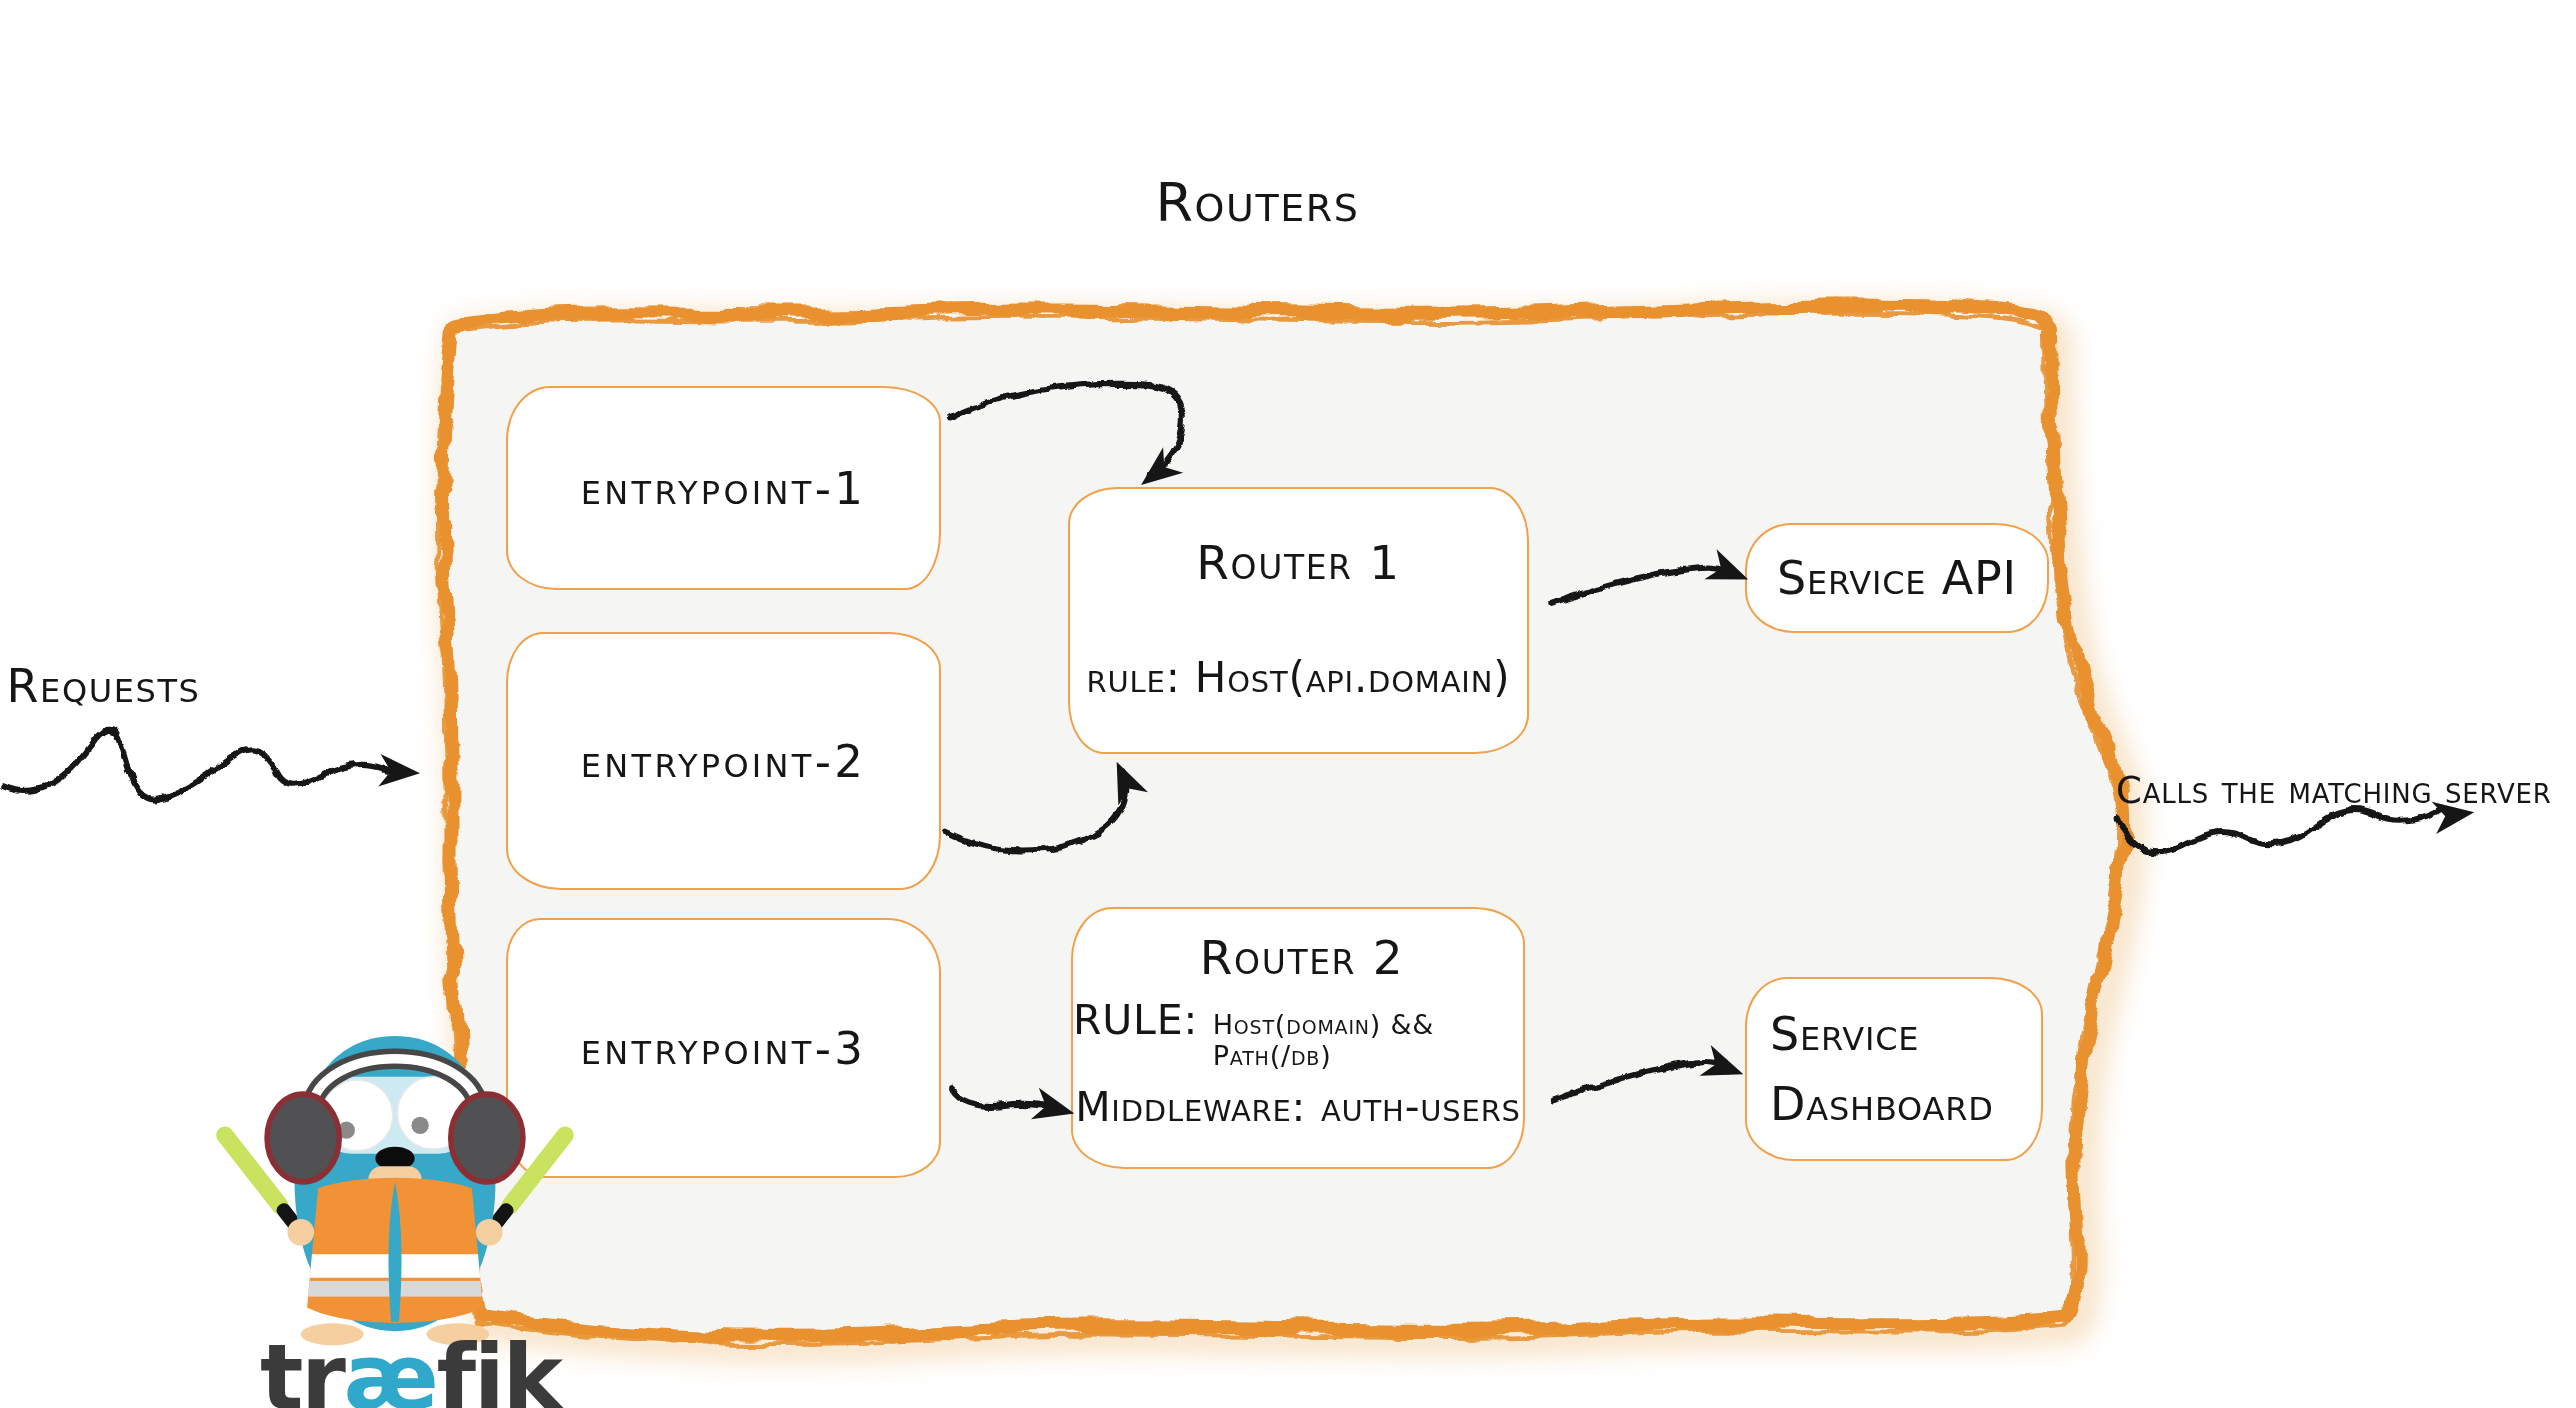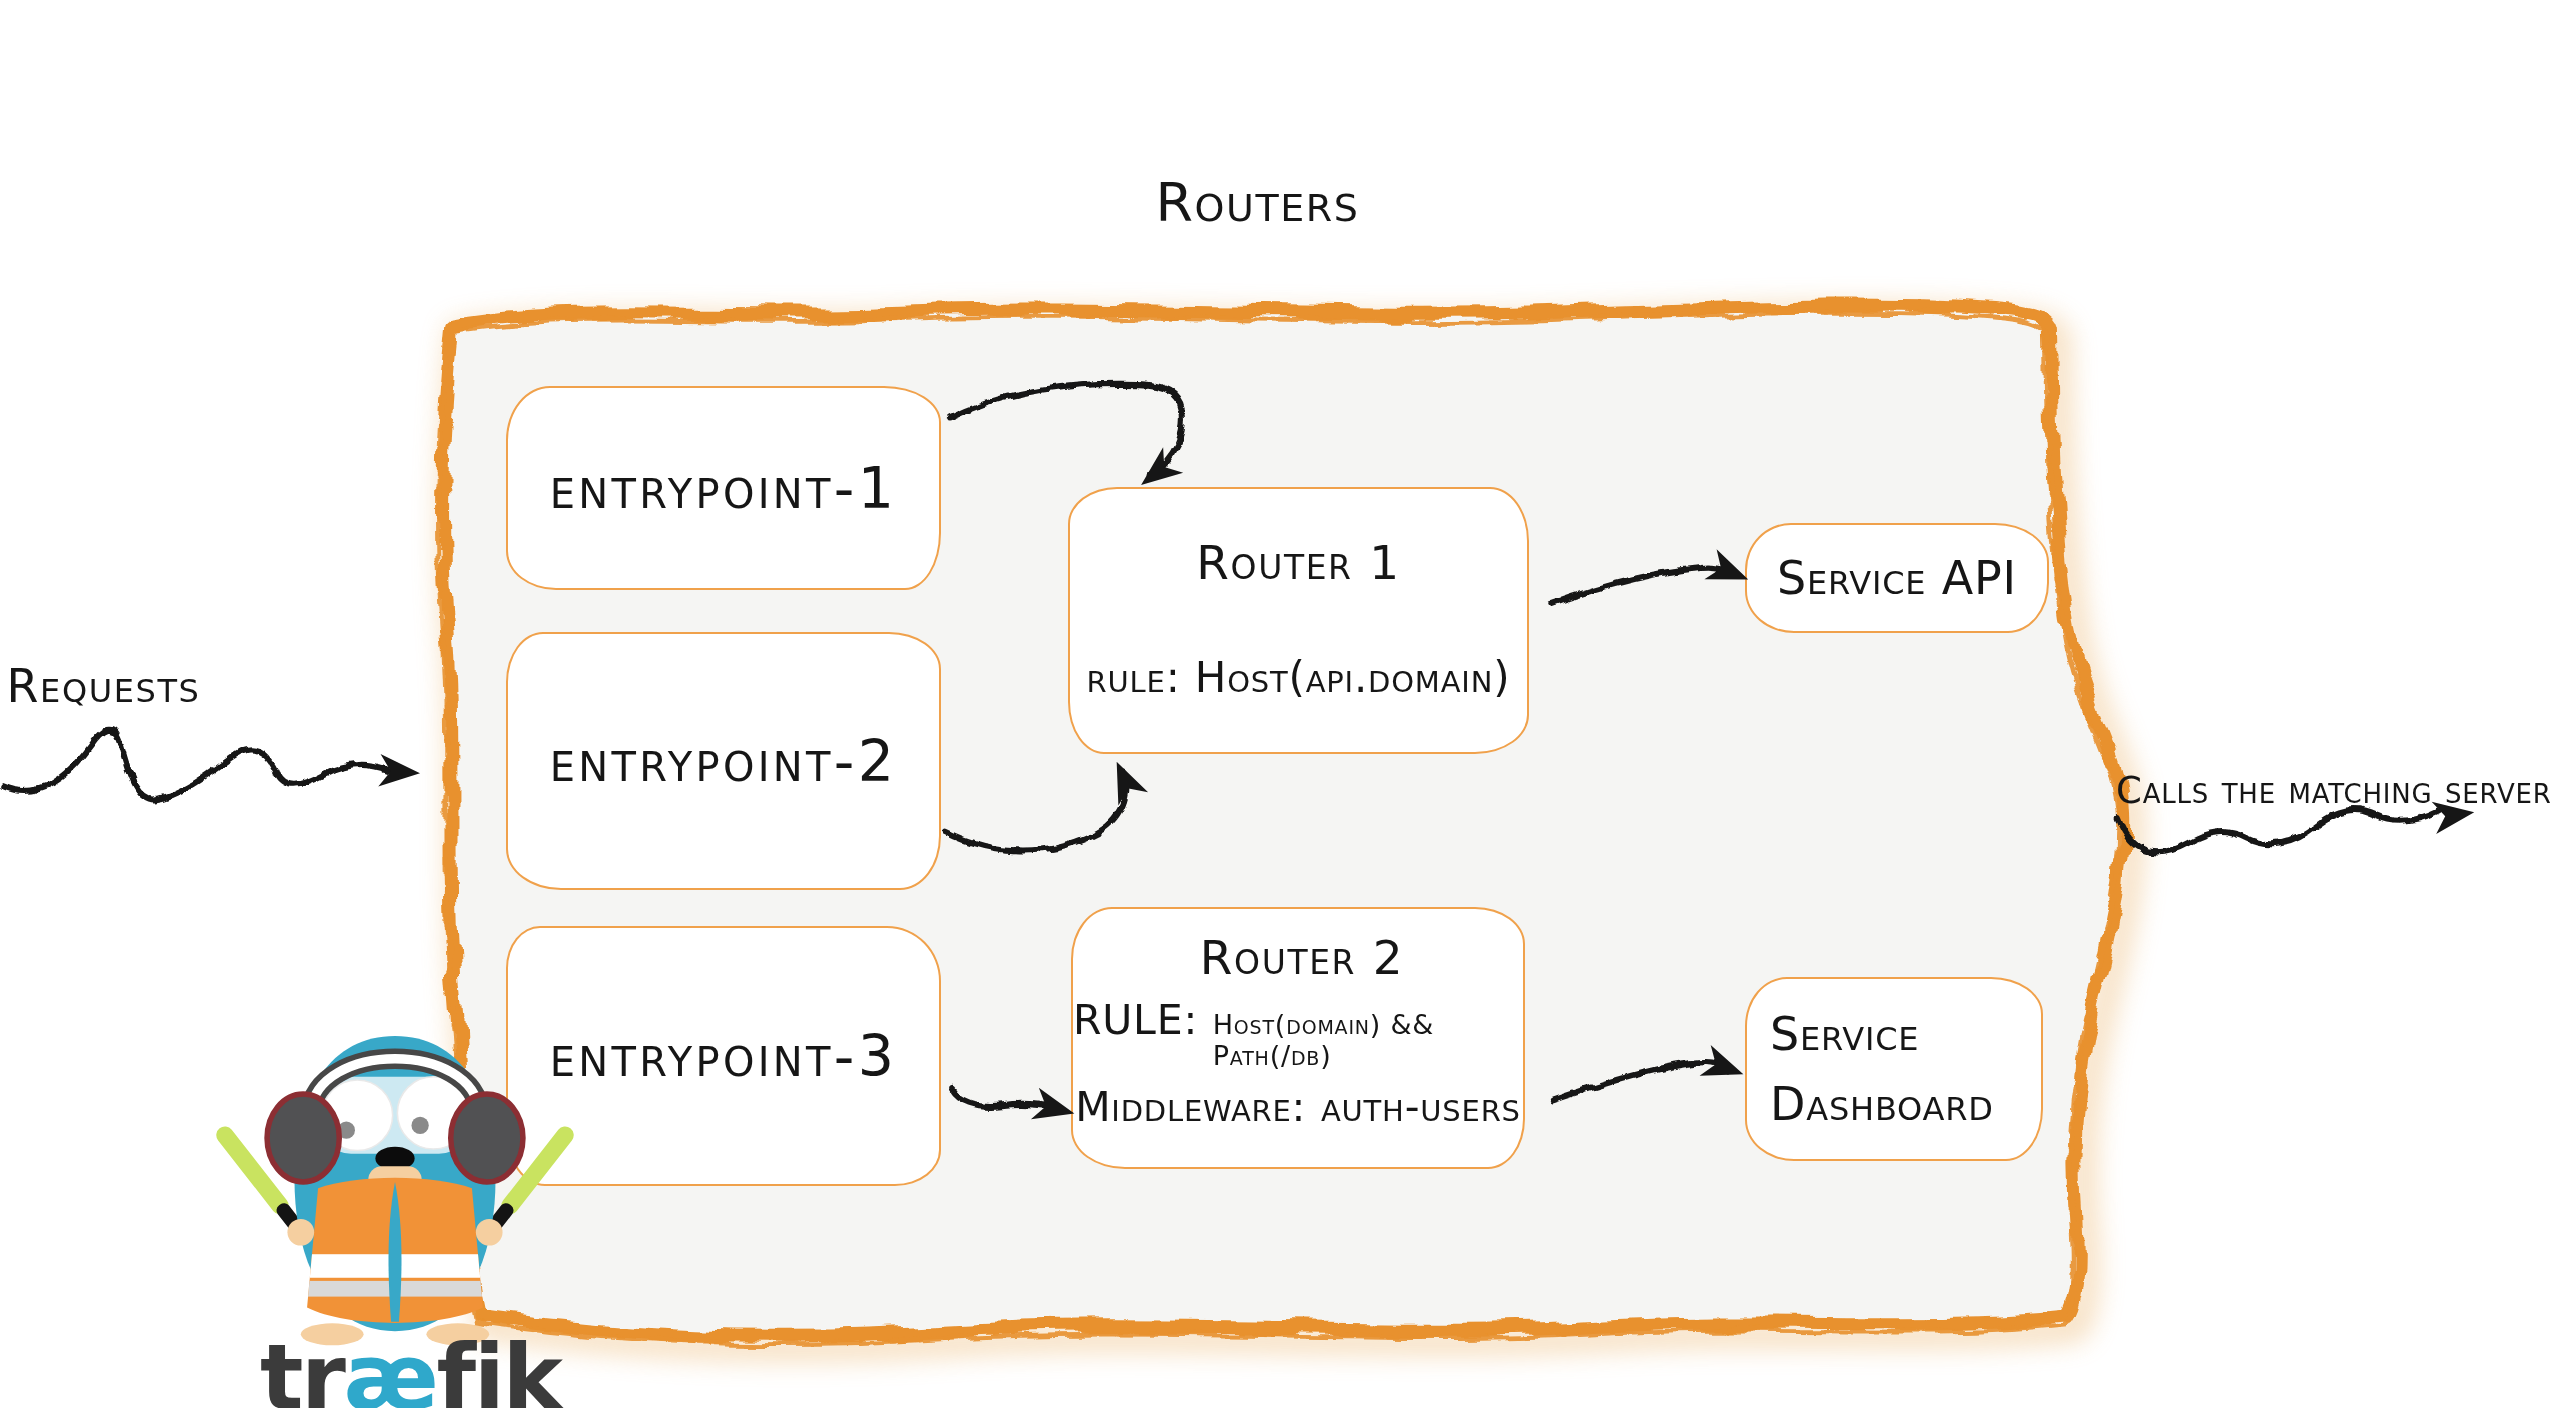--- a/index.html
+++ b/index.html
@@ -9,24 +9,24 @@
   .layer{position:absolute;left:0;top:0;pointer-events:none;}
 
   .hand{font-variant:small-caps;color:var(--ink);}
 
   #title{position:absolute;left:1005px;top:171px;width:505px;text-align:center;
          font-size:54px;letter-spacing:1.6px;z-index:6;}
 
   .box{position:absolute;background:#ffffff;border:2.4px solid var(--box_border);
        display:flex;align-items:center;justify-content:center;z-index:3;
        border-radius:37px 52px 41px 55px / 50px 37px 54px 41px;}
-  .ep{font-size:57px;letter-spacing:3.3px;}
+  .ep{font-size:45px;letter-spacing:3.3px;}
   #ep1{left:506px;top:386px;width:431px;height:200px;border-radius:44px 57px 36px 50px / 54px 36px 57px 39px;}
   #ep2{left:506px;top:632px;width:431px;height:254px;}
-  #ep3{left:506px;top:918px;width:431px;height:256px;border-radius:34px 54px 46px 39px / 42px 55px 36px 54px;margin-top:8px;}
+  #ep3{left:506px;top:918px;width:431px;height:256px;border-radius:34px 54px 46px 39px / 42px 55px 36px 54px;}
 
   .router{flex-direction:column;justify-content:flex-start;}
   #r1{left:1068px;top:487px;width:461px;height:267px;padding-top:46px;box-sizing:border-box;
       border-radius:49px 39px 54px 36px / 37px 54px 39px 52px;}
   #r1 .rtitle{font-size:47px;letter-spacing:1.6px;}
   #r1 .rrule{font-size:42px;letter-spacing:0.8px;margin-top:63px;}
   #r2{left:1071px;top:907px;width:454px;height:262px;padding-top:21px;box-sizing:border-box;
       border-radius:41px 50px 37px 54px / 52px 37px 50px 39px;}
   #r2 .rtitle{font-size:47px;letter-spacing:1.6px;margin-left:8px;}
   .rline{display:flex;align-items:baseline;gap:14.7px;margin-top:11.4px;}

